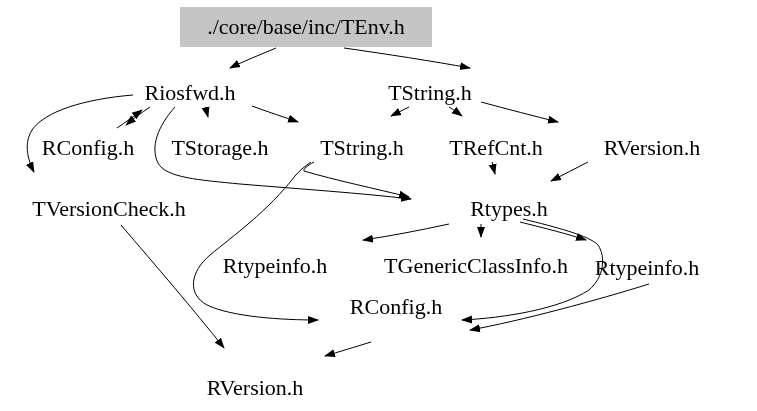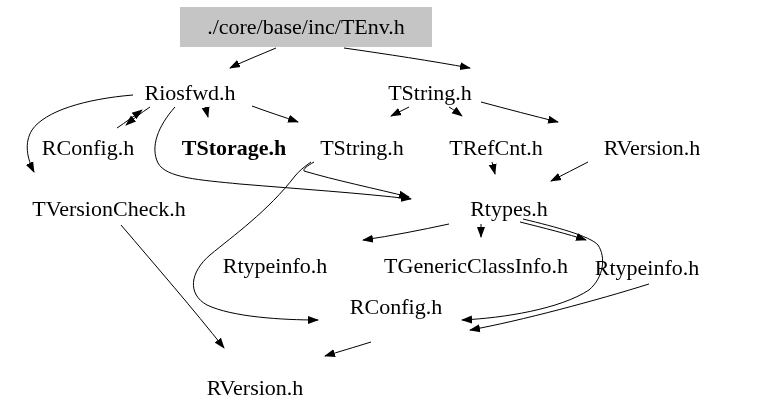--- a/index.html
+++ b/index.html
@@ -69,21 +69,21 @@
         <path d="M 649 284 C 598 300, 520 321, 470 330" stroke="#000000" marker-end="url(#arrow)"></path>
         <path d="M 121 225 C 156 266, 194 310, 224 348" stroke="#000000" marker-end="url(#arrow)"></path>
         <path d="M 371 342 C 355 347, 338 352, 325 356" stroke="#000000" marker-end="url(#arrow)"></path>
       </g>
   </svg>
   <div>
       <div class="node boxed" style="left: 306px; top: 27px; width: 252px; height: 40px; background: rgb(197, 197, 197); color: rgb(0, 0, 0);">./core/base/inc/TEnv.h</div>
       <div class="node" style="left: 190px; top: 93px; color: rgb(0, 0, 0);">Riosfwd.h</div>
       <div class="node" style="left: 430px; top: 93px; color: rgb(0, 0, 0);">TString.h</div>
       <div class="node" style="left: 88px; top: 148px; color: rgb(0, 0, 0);">RConfig.h</div>
-      <div class="node" style="left: 234px; top: 148px; color: rgb(0, 0, 0); font-weight: bold;">TStorage.h</div>
+      <div class="node" style="left: 220px; top: 148px; color: rgb(0, 0, 0);">TStorage.h</div>
       <div class="node" style="left: 362px; top: 148px; color: rgb(0, 0, 0);">TString.h</div>
       <div class="node" style="left: 496px; top: 148px; color: rgb(0, 0, 0);">TRefCnt.h</div>
       <div class="node" style="left: 652px; top: 148px; color: rgb(0, 0, 0);">RVersion.h</div>
       <div class="node" style="left: 109px; top: 209px; color: rgb(0, 0, 0);">TVersionCheck.h</div>
       <div class="node" style="left: 509px; top: 209px; color: rgb(0, 0, 0);">Rtypes.h</div>
       <div class="node" style="left: 275px; top: 266px; color: rgb(0, 0, 0);">Rtypeinfo.h</div>
       <div class="node" style="left: 476px; top: 266px; color: rgb(0, 0, 0);">TGenericClassInfo.h</div>
       <div class="node" style="left: 647px; top: 268px; color: rgb(0, 0, 0);">Rtypeinfo.h</div>
       <div class="node" style="left: 396px; top: 307px; color: rgb(0, 0, 0);">RConfig.h</div>
       <div class="node" style="left: 255px; top: 388px; color: rgb(0, 0, 0); text-align: right;">RVersion.h</div>

